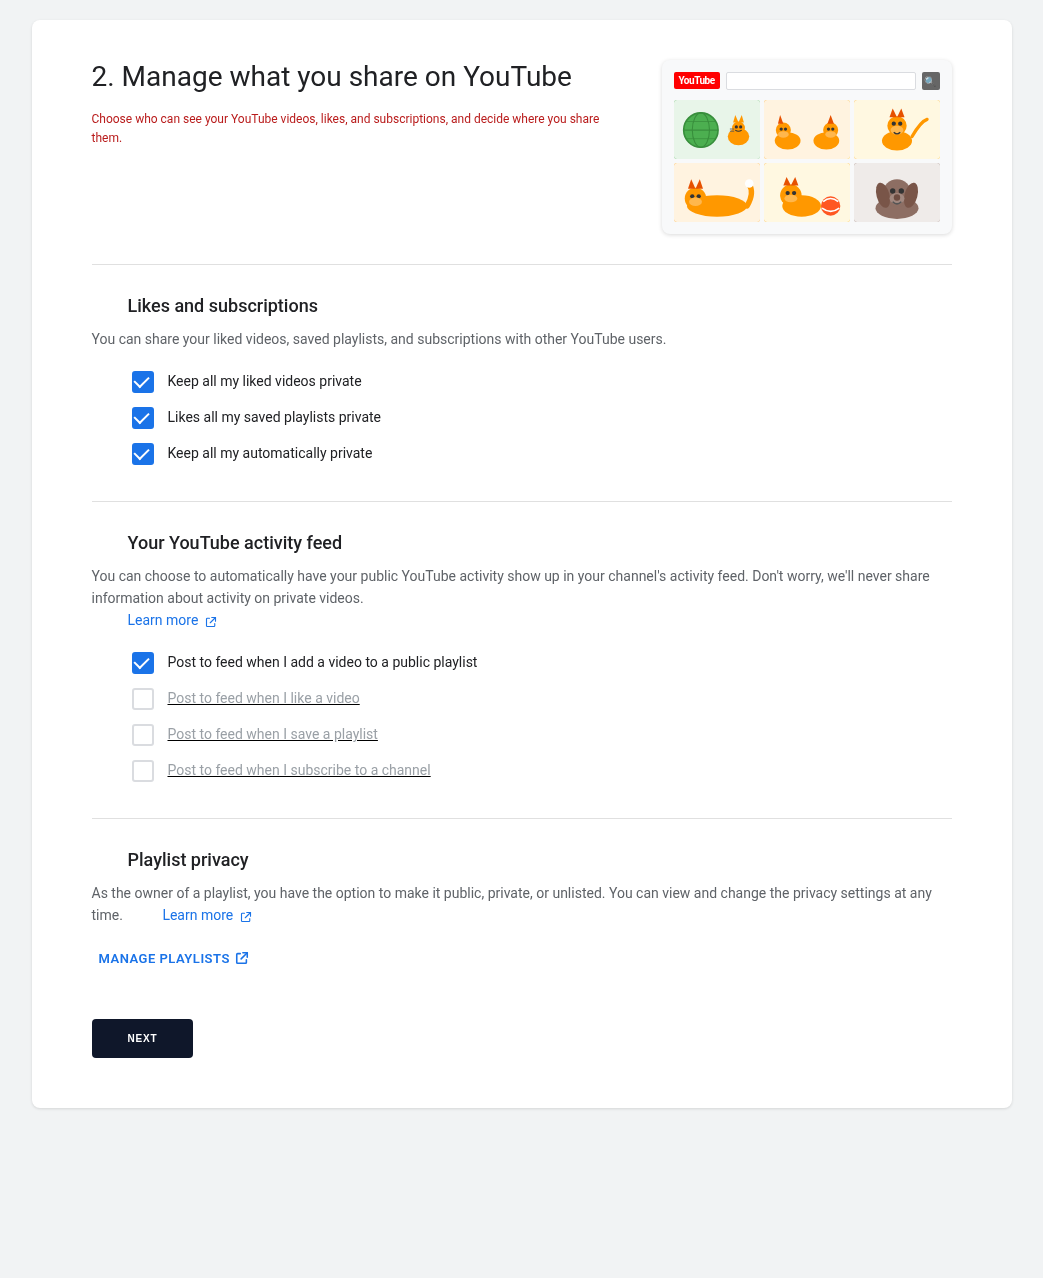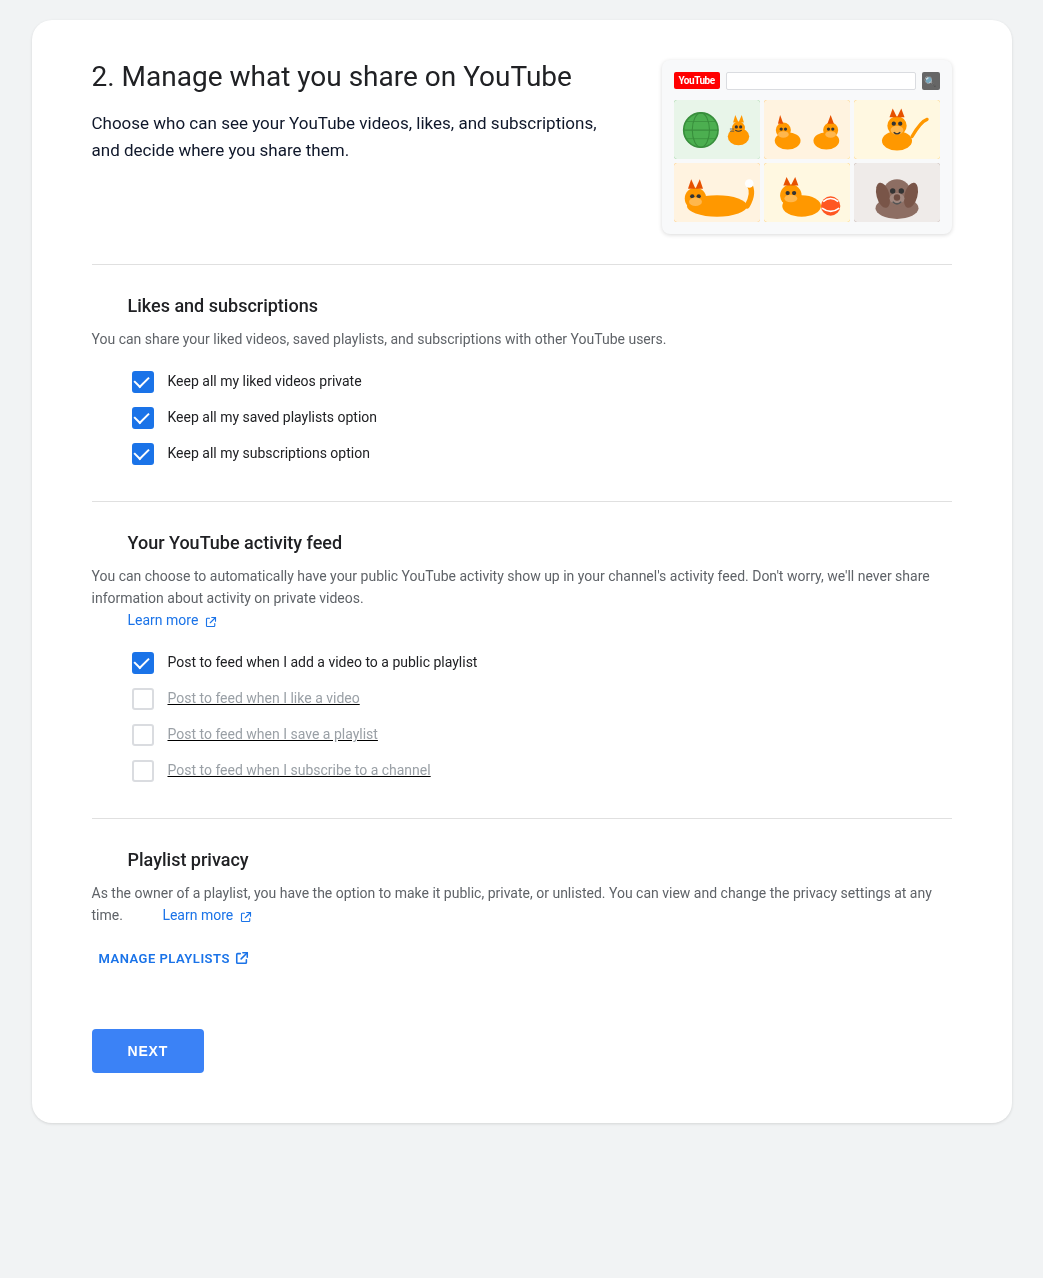--- a/index.html
+++ b/index.html
@@ -5,21 +5,21 @@
     * { box-sizing: border-box; margin: 0; padding: 0; }
     body {
       font-family: 'Google Sans', Roboto, Arial, sans-serif;
       background: #f1f3f4;
       display: flex;
       justify-content: center;
       padding: 20px;
     }
     .card {
       background: #fff;
-      border-radius: 20px;
+      border-radius: 8px;
       width: 980px;
       padding: 40px 60px 50px 60px;
       box-shadow: 0 1px 3px rgba(0,0,0,0.12);
     }
 
     
     .header-section {
       display: flex;
       justify-content: space-between;
       align-items: flex-start;
@@ -30,22 +30,22 @@
       padding-right: 40px;
     }
     .page-title {
       font-size: 28px;
       font-weight: 400;
       color: #202124;
       margin-bottom: 16px;
       line-height: 1.2;
     }
     .header-description {
-      font-size: 17px;
-      color: #0f172a;
+      font-size: 12px;
+      color: #b91c1c;
       line-height: 1.6;
     }
     .youtube-preview {
       width: 290px;
       min-width: 290px;
       background: #f8f9fa;
       border-radius: 8px;
       padding: 12px;
       box-shadow: 0 1px 4px rgba(0,0,0,0.15);
     }
@@ -210,31 +210,31 @@
       text-decoration: none;
       letter-spacing: 0.5px;
       text-transform: uppercase;
       cursor: pointer;
       margin-top: 4px;
       padding-left: 7px;
     }
 
     
     .next-btn {
-      background: #3b82f6;
+      background: #0f172a;
       color: #fff;
       border: none;
       border-radius: 4px;
       padding: 14px 36px;
-      font-size: 14px;
+      font-size: 10px;
       font-weight: 600;
       letter-spacing: 0.8px;
       text-transform: uppercase;
       cursor: pointer;
-      margin-top: 26px;
+      margin-top: 16px;
     }
   </style>
 </head>
 <body>
 
 <div class="card">
 
   
   <div class="header-section">
     <div class="header-text">
@@ -366,25 +366,25 @@
   <div class="section">
     <h2 class="section-title">Likes and subscriptions</h2>
     <p class="section-description">You can share your liked videos, saved playlists, and subscriptions with other YouTube users.</p>
     <div class="checkbox-list">
       <label class="checkbox-item">
         <div class="checkbox-box checked"></div>
         <span class="checkbox-label">Keep all my liked videos private</span>
       </label>
       <label class="checkbox-item">
         <div class="checkbox-box checked"></div>
-        <span class="checkbox-label">Keep all my saved playlists option</span>
+        <span class="checkbox-label">Likes all my saved playlists private</span>
       </label>
       <label class="checkbox-item">
         <div class="checkbox-box checked"></div>
-        <span class="checkbox-label">Keep all my subscriptions option</span>
+        <span class="checkbox-label">Keep all my automatically private</span>
       </label>
     </div>
   </div>
 
   <hr class="divider">
 
   
   <div class="section">
     <h2 class="section-title">Your YouTube activity feed</h2>
     <p class="section-description">

